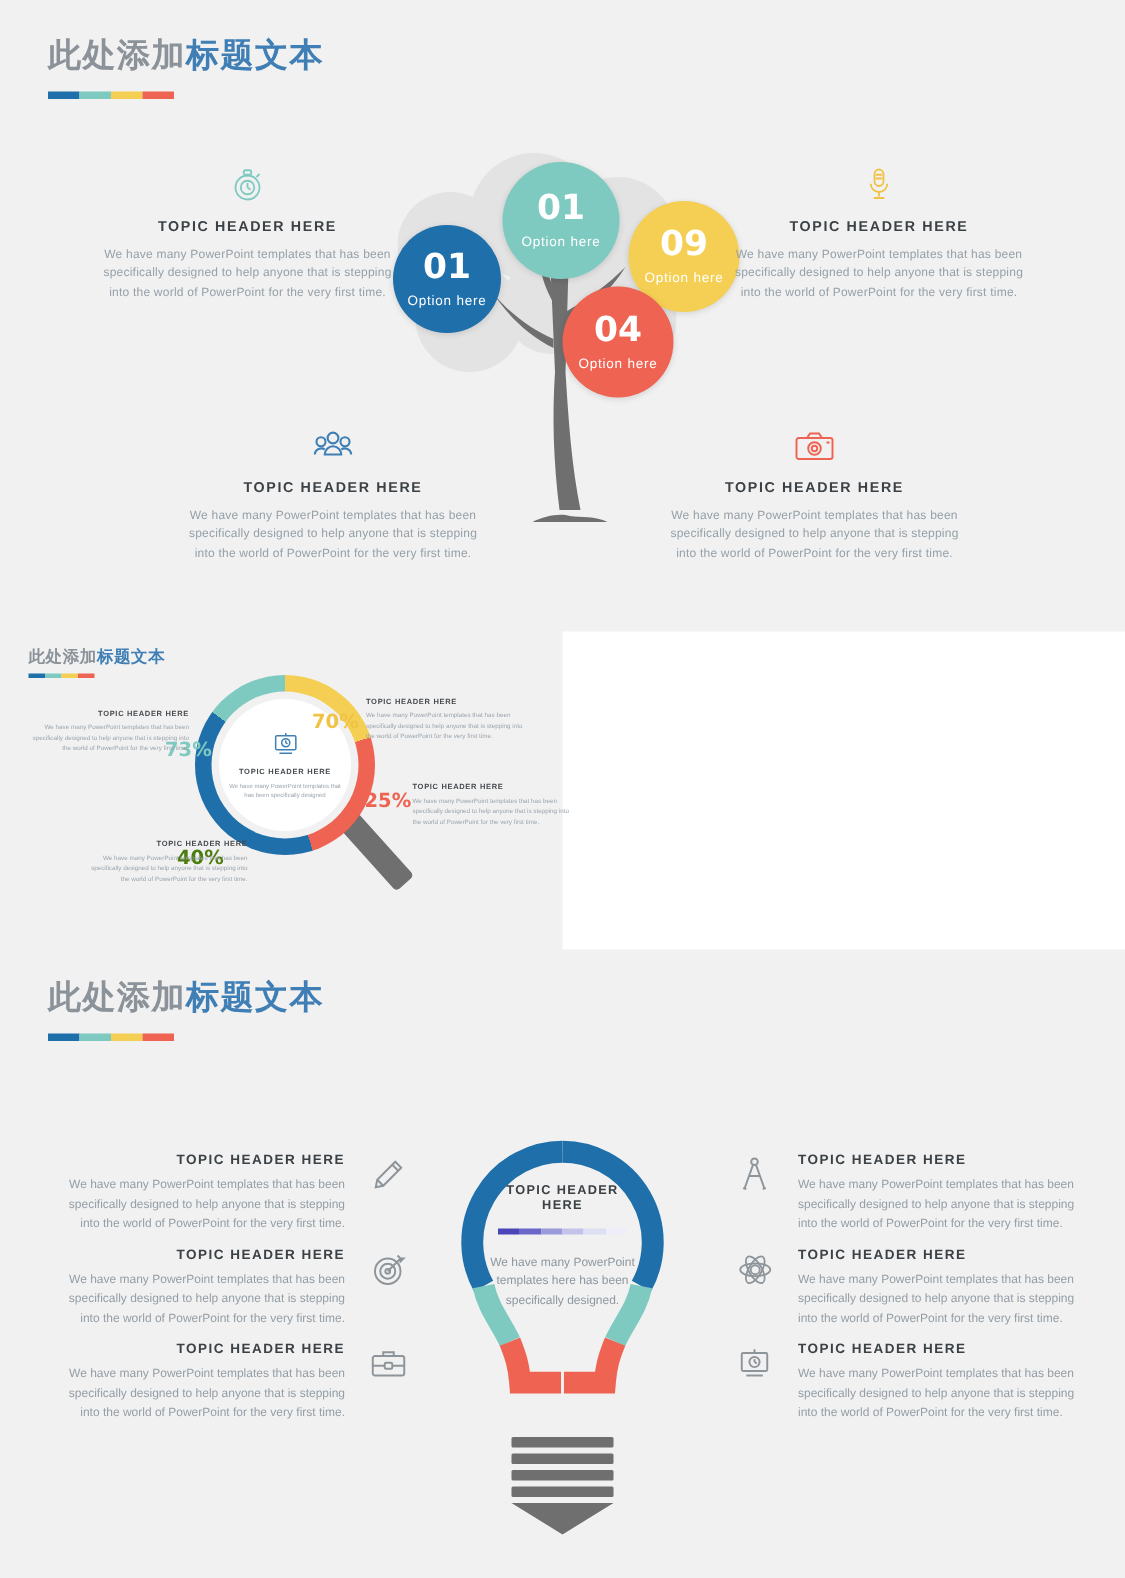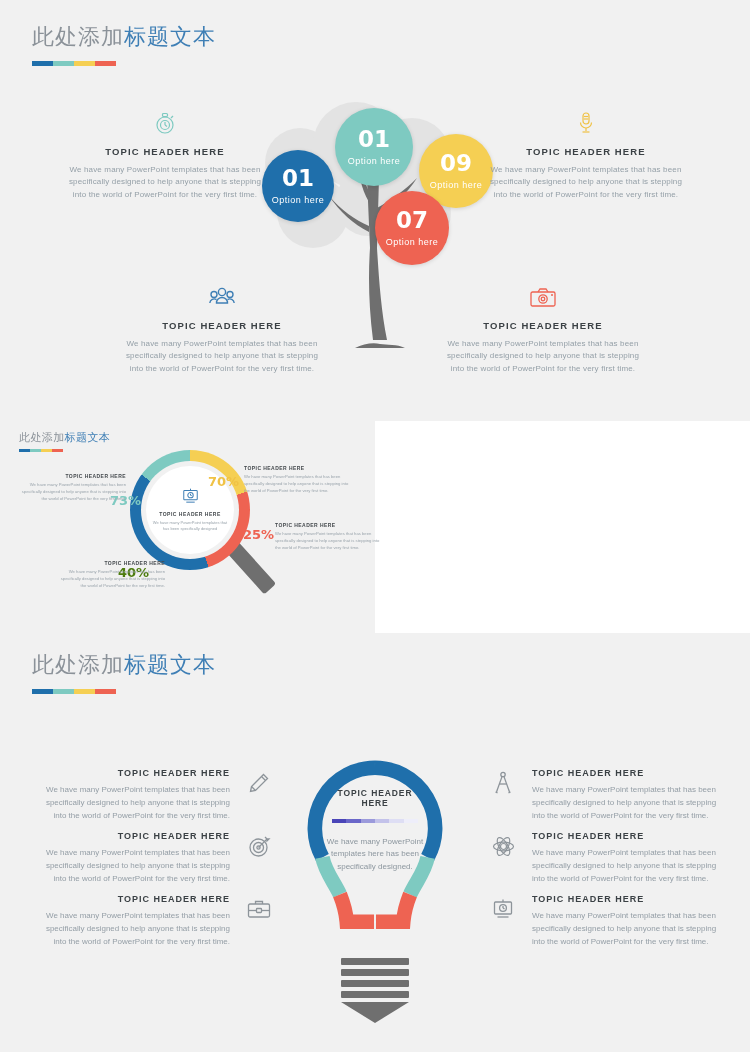--- a/index.html
+++ b/index.html
@@ -5,21 +5,21 @@
   * { box-sizing: border-box; margin: 0; padding: 0; }
   html, body {
     width: 750px; height: 1052px;
     background: #f1f1f1;
     font-family: "Liberation Sans", "DejaVu Sans", sans-serif;
     overflow: hidden;
   }
   .page { position: relative; width: 750px; height: 1052px; background: #f1f1f1; }
 
   
-  .slide-title { position: absolute; }
+  .slide-title { position: absolute; font-weight: bold; }
   .slide-title .t-text {
     font-size: 22px; letter-spacing: 1px; white-space: nowrap;
     font-family: "DejaVu Sans", "Liberation Sans", sans-serif;
   }
   .slide-title .t-gray { color: #8b9299; }
   .slide-title .t-blue { color: #3f7fb5; }
   .slide-title .t-bar { display: flex; margin-top: 9px; }
   .slide-title .t-bar i { display: block; height: 5px; width: 21px; }
   .t-bar .c1 { background: #1f6fab; }
   .t-bar .c2 { background: #7ecac1; }
@@ -184,21 +184,21 @@
       </div>
       <div class="node n2">
         <span class="num">01</span>
         <span class="opt">Option here</span>
       </div>
       <div class="node n3">
         <span class="num">09</span>
         <span class="opt">Option here</span>
       </div>
       <div class="node n4">
-        <span class="num">07</span>
+        <span class="num">04</span>
         <span class="opt">Option here</span>
       </div>
     </div>
 
     <div class="blk1" style="left:65px; top:108px;">
       <div class="ic">
         <svg width="22" height="24" viewBox="0 0 22 24" fill="none" stroke="#7ecac1" stroke-width="1.2">
           <circle cx="11" cy="14" r="8"></circle>
             <circle cx="11" cy="14" r="4.5"></circle>
           <line x1="11" y1="14" x2="11" y2="11"></line>

